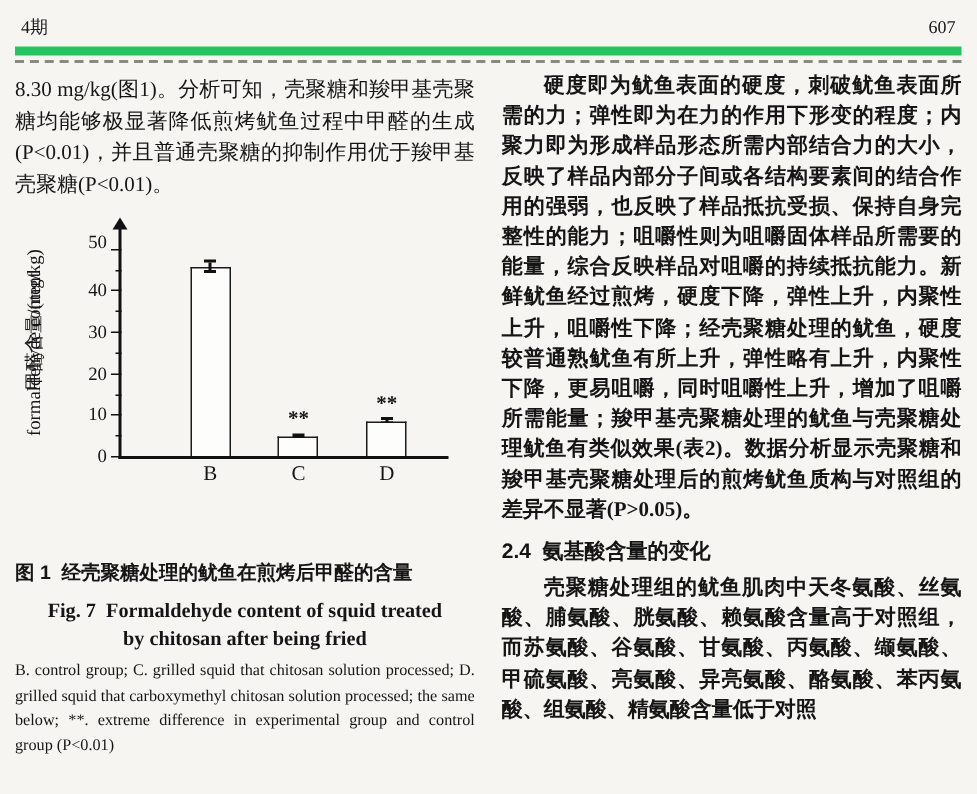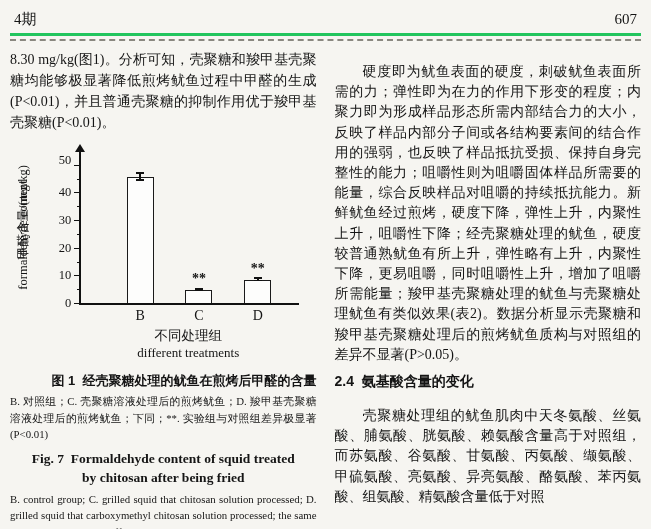--- a/index.html
+++ b/index.html
@@ -14,40 +14,40 @@
     width: 651px; height: 529px;
     box-sizing: border-box;
     padding: 8px 10px 0 10px;
     position: relative;
   }
   
   .header {
     display: flex;
     justify-content: space-between;
     align-items: baseline;
-    font-size: 15px;
+    font-size: 12px;
     padding: 2px 4px 4px 4px;
-    border-bottom: 3px solid #22c55e;
+    border-bottom: 6px solid #22c55e;
   }
   .header .running-title { letter-spacing: 1px; }
   .header-dash {
     height: 0;
     border-bottom: 2px dashed #8a8880;
     margin: 3px 0 6px 0;
   }
   
   .columns { display: flex; gap: 18px; }
   .col { flex: 1; min-width: 0; }
   .body-text {
     margin: 2px 0 0 0;
     font-size: 14px;
     line-height: 21px;
     text-align: justify;
   }
-  .right .body-text { line-height: 20.2px; margin-top: 15px; }
+  .right .body-text { line-height: 20.2px; margin-top: 0; font-weight: bold; }
   .indent { text-indent: 2em; }
   h3.section-heading {
     font-size: 14px;
     margin: 8px 0 6px 0;
     font-family: "Liberation Sans", "DejaVu Sans", sans-serif;
     font-weight: bold;
     white-space: pre-wrap;
   }
   h3.first { margin-top: 2px; }
   
@@ -129,21 +129,21 @@
     left: 66px; top: 186px;
     width: 218px;
     text-align: center;
     line-height: 17px;
   }
   .xlabel-zh { font-size: 13.5px; }
   .xlabel-en { font-size: 13px; }
   
   .caption-zh {
     margin: 7px 0 3px 0;
-    text-align: right;
+    text-align: left;
     font-weight: bold;
     font-size: 13px;
     font-family: "Liberation Sans", "DejaVu Sans", sans-serif;
     white-space: pre-wrap;
   }
   .fig-note {
     margin: 0 0 2px 0;
     font-size: 10.8px;
     line-height: 16.5px;
     text-align: justify;
@@ -209,28 +209,23 @@
               <div class="err-line" style="left: 175.83px; bottom: 21.8327px; height: 2.21091px;"></div>
               <div class="err-cap" style="left: 172.58px; bottom: 24.0436px;"></div>
               <div class="err-cap" style="left: 172.58px; bottom: 21.8327px;"></div>
               <div class="stars" style="left: 176.58px; bottom: 26.0436px;">**</div>
               <div class="cat-label" style="left: 176.58px;">D</div>
             </div>
           <div class="ylabel-group">
             <span class="ylab zh">甲醛含量/(mg/kg)</span>
             <span class="ylab en">formaldehyde content</span>
           </div>
-          <div class="xlabel-block">
-            <div class="xlabel-zh">不同处理组</div>
-            <div class="xlabel-en">different treatments</div>
-          </div>
         </div>
 
         <p class="caption-zh">图 1  经壳聚糖处理的鱿鱼在煎烤后甲醛的含量</p>
-        <p class="fig-note">B. 对照组；C. 壳聚糖溶液处理后的煎烤鱿鱼；D. 羧甲基壳聚糖溶液处理后的煎烤鱿鱼；下同；**. 实验组与对照组差异极显著(P&lt;0.01)</p>
         <p class="caption-en">Fig. 7  Formaldehyde content of squid treated by chitosan after being fried</p>
         <p class="fig-note">B. control group; C. grilled squid that chitosan solution processed; D. grilled squid that carboxymethyl chitosan solution processed; the same below; **. extreme difference in experimental group and control group (P&lt;0.01)</p>
       </div>
     </div>
 
     <div class="col right">
       <p class="body-text indent">硬度即为鱿鱼表面的硬度，刺破鱿鱼表面所需的力；弹性即为在力的作用下形变的程度；内聚力即为形成样品形态所需内部结合力的大小，反映了样品内部分子间或各结构要素间的结合作用的强弱，也反映了样品抵抗受损、保持自身完整性的能力；咀嚼性则为咀嚼固体样品所需要的能量，综合反映样品对咀嚼的持续抵抗能力。新鲜鱿鱼经过煎烤，硬度下降，弹性上升，内聚性上升，咀嚼性下降；经壳聚糖处理的鱿鱼，硬度较普通熟鱿鱼有所上升，弹性略有上升，内聚性下降，更易咀嚼，同时咀嚼性上升，增加了咀嚼所需能量；羧甲基壳聚糖处理的鱿鱼与壳聚糖处理鱿鱼有类似效果(表2)。数据分析显示壳聚糖和羧甲基壳聚糖处理后的煎烤鱿鱼质构与对照组的差异不显著(P&gt;0.05)。</p>
       <h3 class="section-heading">2.4  氨基酸含量的变化</h3>
       <p class="body-text indent">壳聚糖处理组的鱿鱼肌肉中天冬氨酸、丝氨酸、脯氨酸、胱氨酸、赖氨酸含量高于对照组，而苏氨酸、谷氨酸、甘氨酸、丙氨酸、缬氨酸、甲硫氨酸、亮氨酸、异亮氨酸、酪氨酸、苯丙氨酸、组氨酸、精氨酸含量低于对照</p>
     </div>

